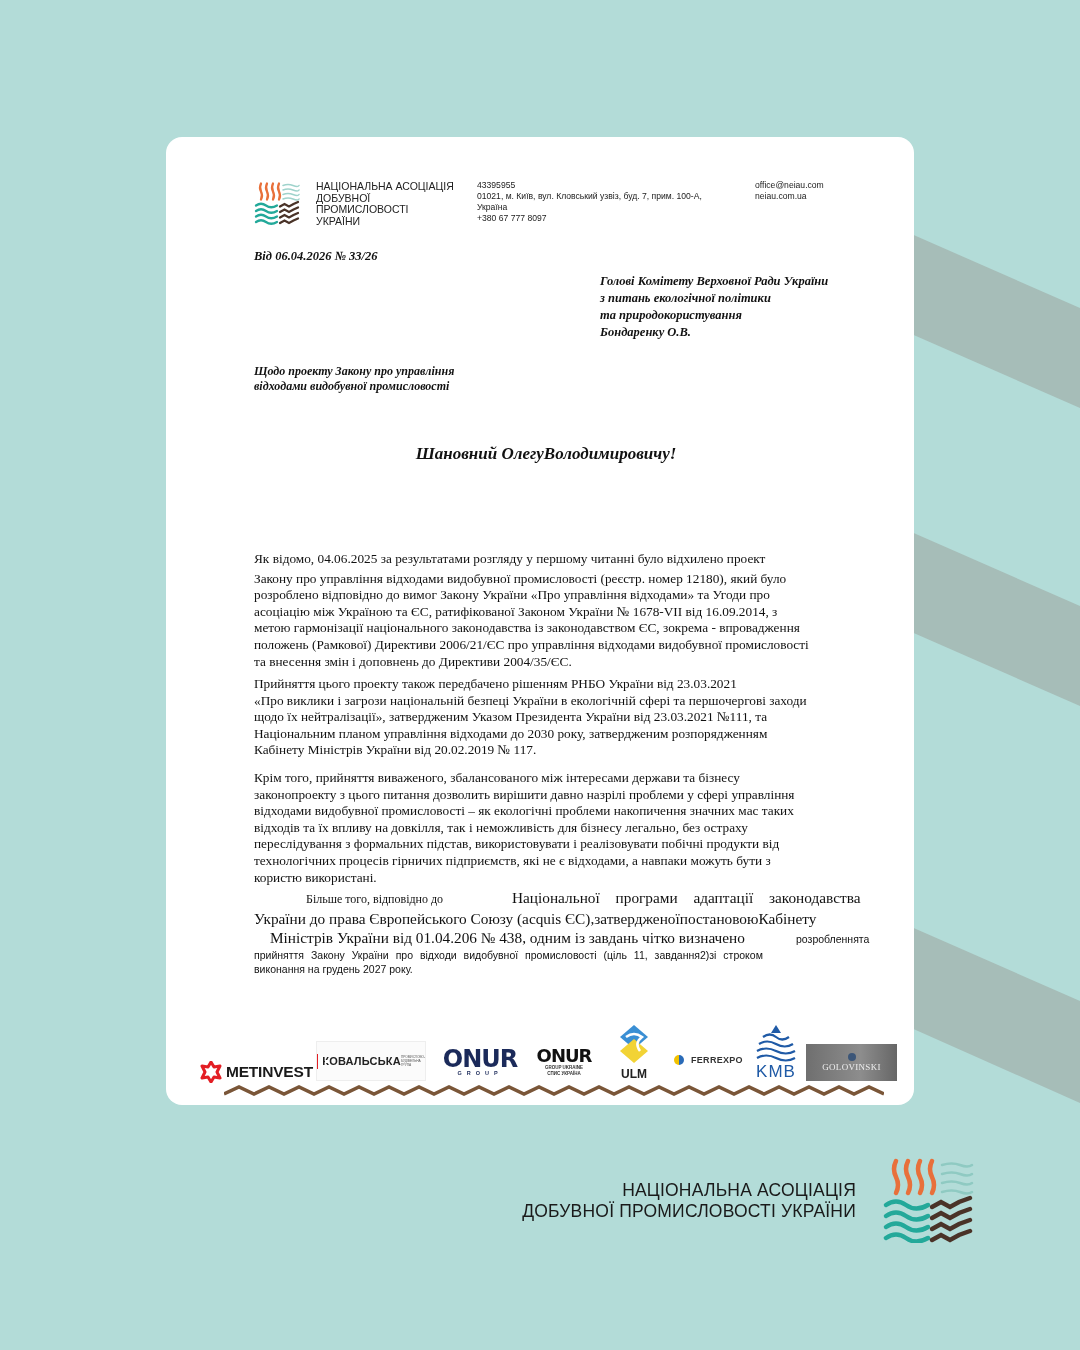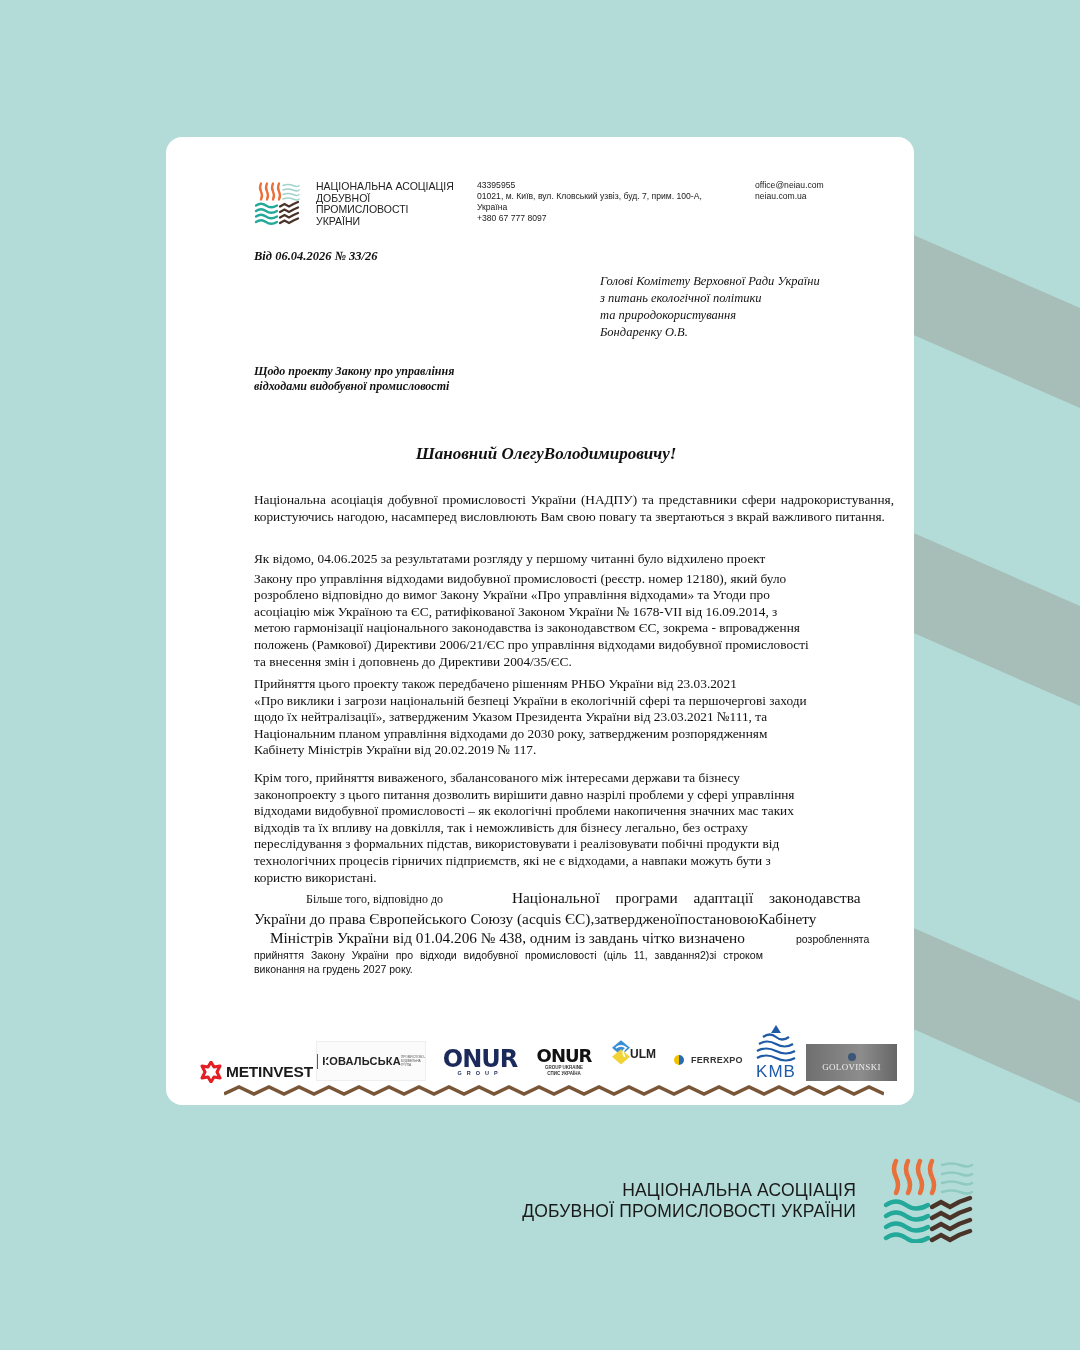--- a/index.html
+++ b/index.html
@@ -16,21 +16,21 @@
   }
   
   .lh { position:absolute; top:42px; left:88px; right:20px; height:52px; font-family:"Liberation Sans", sans-serif; }
   .lh-logo { position:absolute; left:0; top:0; width:46px; height:48px; }
   .lh-name { position:absolute; left:62px; top:2px; font-size:10.5px; line-height:11.5px; color:#222; width:155px; }
   .lh-contacts { position:absolute; left:223px; top:1px; font-size:8.6px; line-height:11px; color:#222; width:270px; }
   .lh-web { position:absolute; left:501px; top:1px; font-size:8.6px; line-height:11px; color:#222; }
   .lh-web div, .lh-contacts div, .lh-name div { white-space:nowrap; }
 
   .ref { position:absolute; left:88px; top:112px; font-size:12.5px; font-weight:bold; font-style:italic; }
-  .addressee { position:absolute; left:434px; top:136px; font-size:12.5px; line-height:17px; font-weight:normal; font-style:italic; }
+  .addressee { position:absolute; left:434px; top:136px; font-size:12.5px; line-height:17px; font-weight:bold; font-style:italic; }
   .subject { position:absolute; left:88px; top:227px; font-size:12px; line-height:15px; font-weight:bold; font-style:italic; }
   .greeting { position:absolute; left:0; right:0; top:307px; text-align:center; font-size:17px; font-weight:bold; font-style:italic;padding-left:12px; }
 
   .body { position:absolute; left:88px; width:640px; font-size:13.3px; line-height:16.6px; color:#111; }
   .p1 { top:355px; text-align:justify; text-align-last:left; }
   .p2 { top:414px; }
   .p3 { top:539px; }
   .p4 { top:633px; }
   .p2 div, .p3 div, .p4 div, .p5 div { white-space:nowrap; }
   .p2 div:first-child { margin-bottom:3px; }
@@ -55,21 +55,21 @@
   .kov .box:after { left:8px; top:6px; width:4px; height:3px; }
   .kov .t { display:flex; flex-direction:row; }
   .kov .t1 { font-weight:bold; font-size:11px; color:#222; letter-spacing:0.2px; }
   .kov .t2 { font-size:3.2px; color:#555; }
   .onur1 { left:270px; top:28px; width:88px; height:34px; flex-direction:column; }
   .onur1 .b { font-weight:900; font-size:24px; color:#1b2a5a; letter-spacing:-1px; line-height:22px; font-family:"DejaVu Sans", sans-serif; }
   .onur1 .s { font-size:5.5px; letter-spacing:5px; color:#1b2a5a; font-weight:bold; }
   .onur2 { left:370px; top:28px; width:56px; height:34px; flex-direction:column; }
   .onur2 .b { font-weight:900; font-size:18px; color:#111; letter-spacing:-1px; line-height:18px; font-family:"DejaVu Sans", sans-serif; }
   .onur2 .s { font-size:4.5px; color:#333; font-weight:bold; line-height:6px; white-space:nowrap; }
-  .ulm { left:446px; top:7px; width:44px; height:58px; flex-direction:row; }
+  .ulm { left:446px; top:7px; width:44px; height:58px; flex-direction:column; }
   .ulm .t { font-weight:bold; font-size:12px; color:#222; margin-top:2px; }
   .ferrexpo { left:508px; top:34px; height:18px; gap:7px; }
   .ferrexpo .t { font-weight:bold; font-size:9px; color:#333; letter-spacing:0.3px; }
   .kmb { left:586px; top:5px; width:48px; height:60px; flex-direction:column; }
   .kmb .t { font-size:17px; color:#1f5aa6; letter-spacing:1px; line-height:16px; }
   .golov { left:640px; top:27px; width:91px; height:37px; background:linear-gradient(90deg,#6f6f6f,#8d8d8d 60%,#666); flex-direction:column; }
   .golov .t { font-family:"Liberation Serif", serif; font-size:9px; color:#eee; letter-spacing:0.3px; }
   .golov .dot { width:8px; height:8px; border-radius:50%; background:#3c5678; margin-bottom:1px; }
 
   .zigzag { position:absolute; left:58px; top:946px; width:660px; height:14px; }
@@ -144,21 +144,20 @@
     <div>Бондаренку О.В.</div>
   </div>
 
   <div class="subject">
     <div>Щодо проекту Закону про управління</div>
     <div>відходами видобувної промисловості</div>
   </div>
 
   <div class="greeting">Шановний ОлегуВолодимировичу!</div>
 
-  <div class="body p1">Національна асоціація добувної промисловості України (НАДПУ) та представники сфери надрокористування, користуючись нагодою, насамперед висловлюють Вам свою повагу та звертаються з вкрай важливого питання.</div>
 
   <div class="body p2">
     <div>Як відомо, 04.06.2025 за результатами розгляду у першому читанні було відхилено проект</div>
     <div>Закону про управління відходами видобувної промисловості (реєстр. номер 12180), який було</div>
     <div>розроблено відповідно до вимог Закону України «Про управління відходами» та Угоди про</div>
     <div>асоціацію між Україною та ЄС, ратифікованої Законом України № 1678-VII від 16.09.2014, з</div>
     <div>метою гармонізації національного законодавства із законодавством ЄС, зокрема - впровадження</div>
     <div>положень (Рамкової) Директиви 2006/21/ЄС про управління відходами видобувної промисловості</div>
     <div>та внесення змін і доповнень до Директиви 2004/35/ЄС.</div>
   </div>

